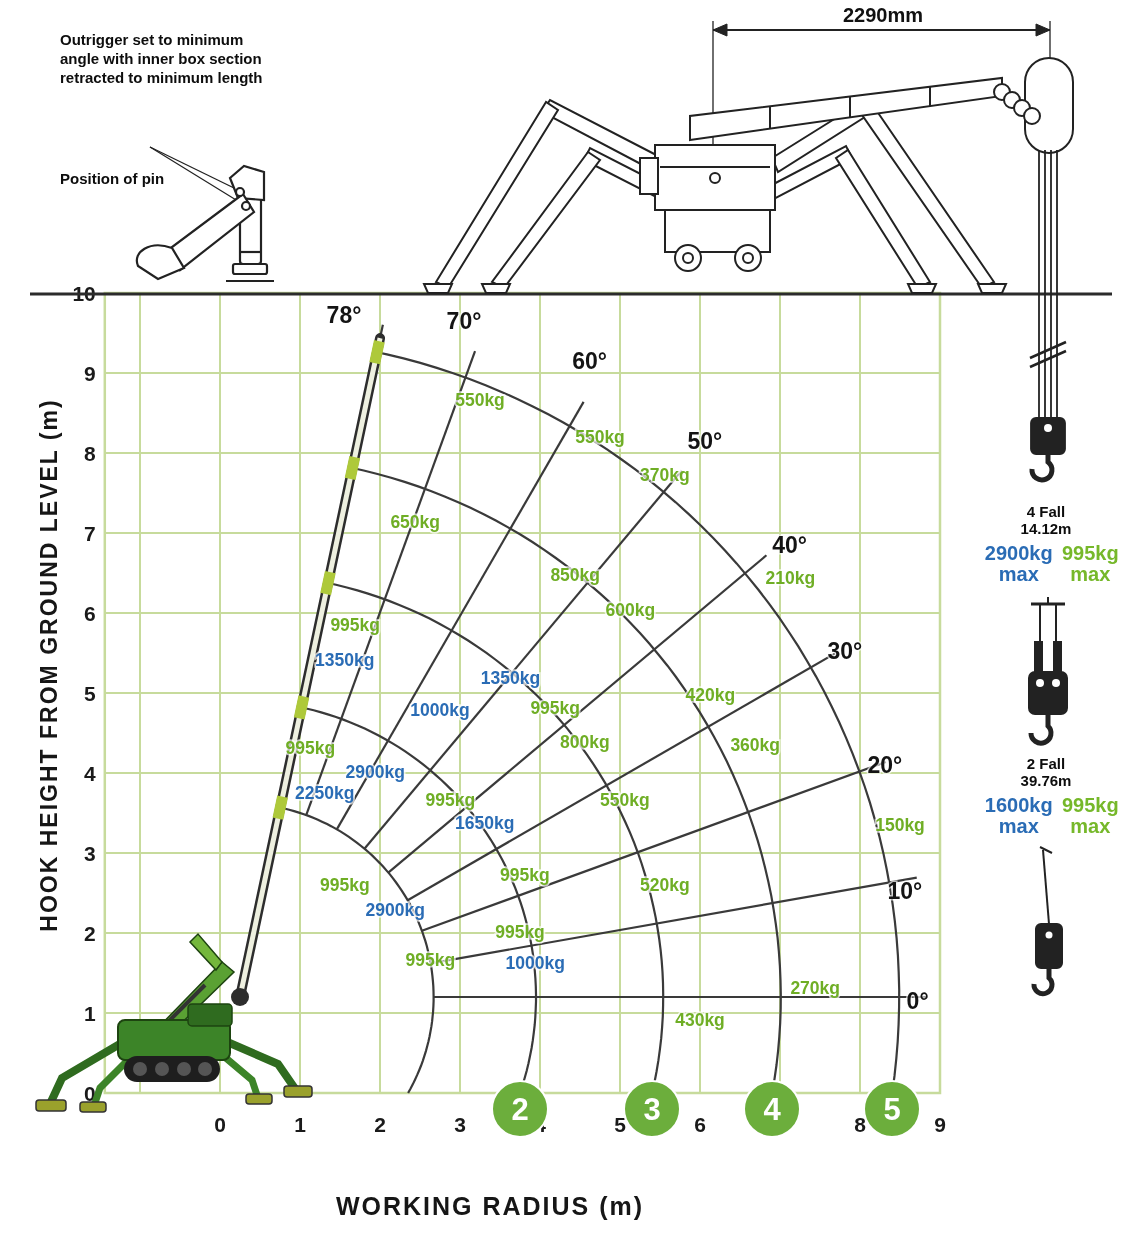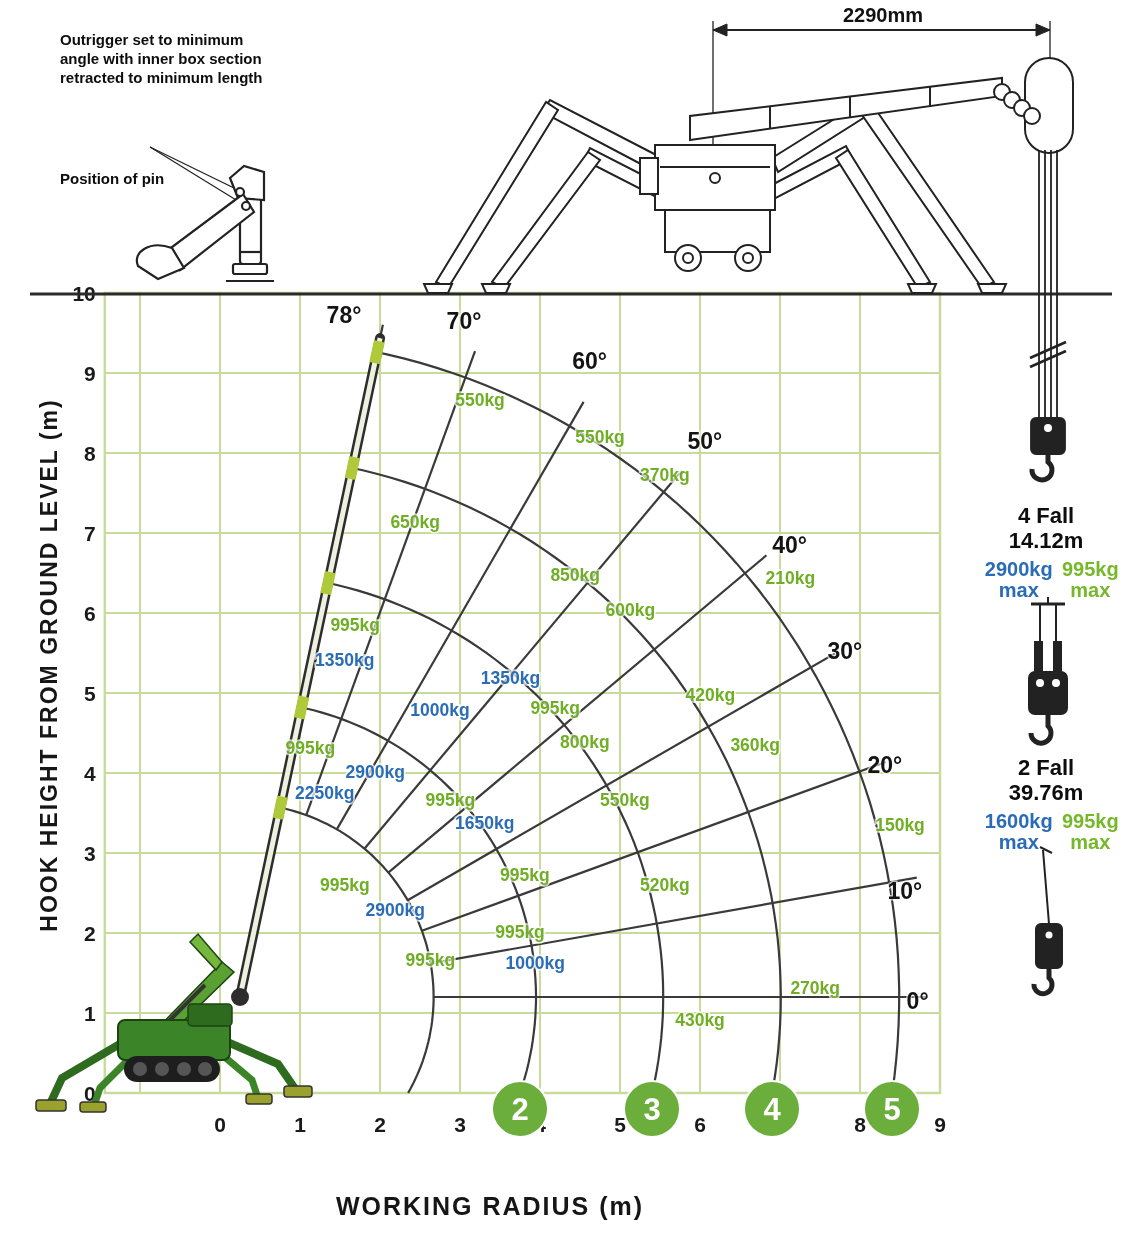--- a/index.html
+++ b/index.html
@@ -10,21 +10,21 @@
   #chart-svg{left:30px;top:270px;width:930px;height:890px;}
   .note{position:absolute;font-weight:bold;font-size:15px;width:208px;line-height:1.28;color:#0d0d0d;}
   #note-outrigger{left:60px;top:30px;}
   #note-pin{left:60px;top:128px;margin-top:41px;}
   .dim{position:absolute;left:818px;top:4px;width:130px;text-align:center;font-weight:bold;font-size:20px;}
   .ylabel{position:absolute;left:-272px;top:650px;width:646px;height:30px;transform:rotate(-90deg);
           text-align:center;font-weight:bold;font-size:23px;letter-spacing:2px;white-space:nowrap;color:#161616;}
   .xlabel{position:absolute;left:230px;top:1192px;width:520px;text-align:center;font-weight:bold;
           font-size:25px;letter-spacing:2px;color:#161616;}
   .fall{position:absolute;left:966px;width:160px;text-align:center;}
-  .fname{font-weight:bold;font-size:22px;line-height:1.15;color:#0d0d0d;}
+  .fname{font-weight:bold;font-size:15px;line-height:1.15;color:#0d0d0d;}
   .vals{display:flex;margin-top:5px;margin-left:17px;}
   .v{flex:1;font-weight:bold;font-size:20px;line-height:1.08;}
   .v.blue{color:#2a6cb5;}
   .v.green{color:#76b82a;}
   .v:empty{display:none;}
   .footnote{position:absolute;left:30px;top:1207px;width:1105px;font-size:16.5px;font-weight:bold;}
   .fblue{color:#2b5cab;}
   .fgreen{color:#76b82a;margin-left:6px;}
   #chart-svg text{font-family:"Liberation Sans",sans-serif;}
   .tick{font-size:21px;font-weight:bold;fill:#1a1a1a;}

